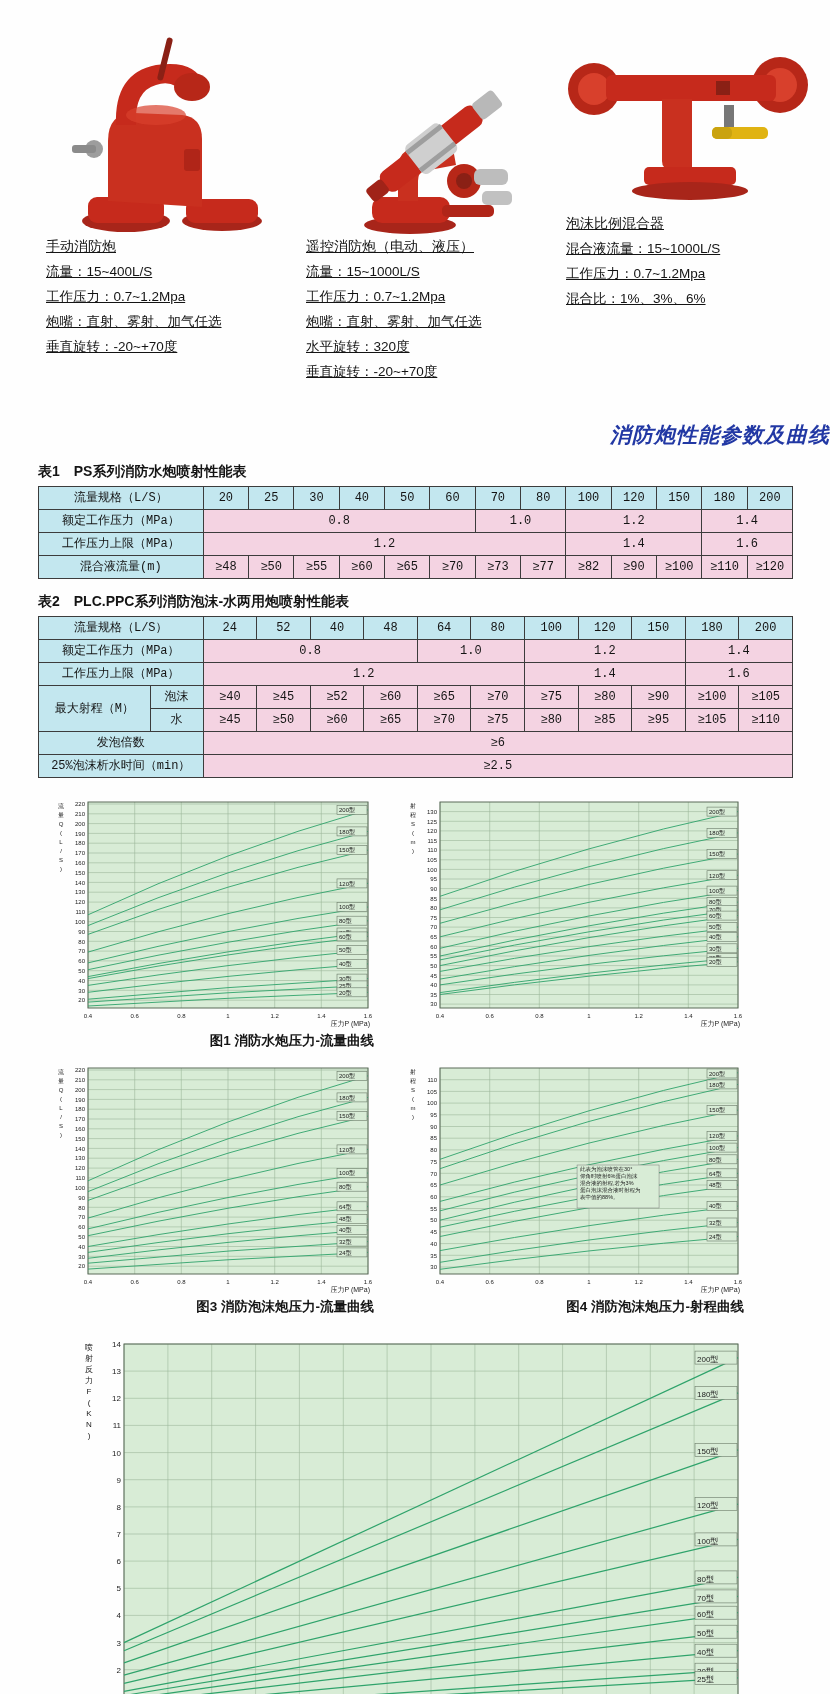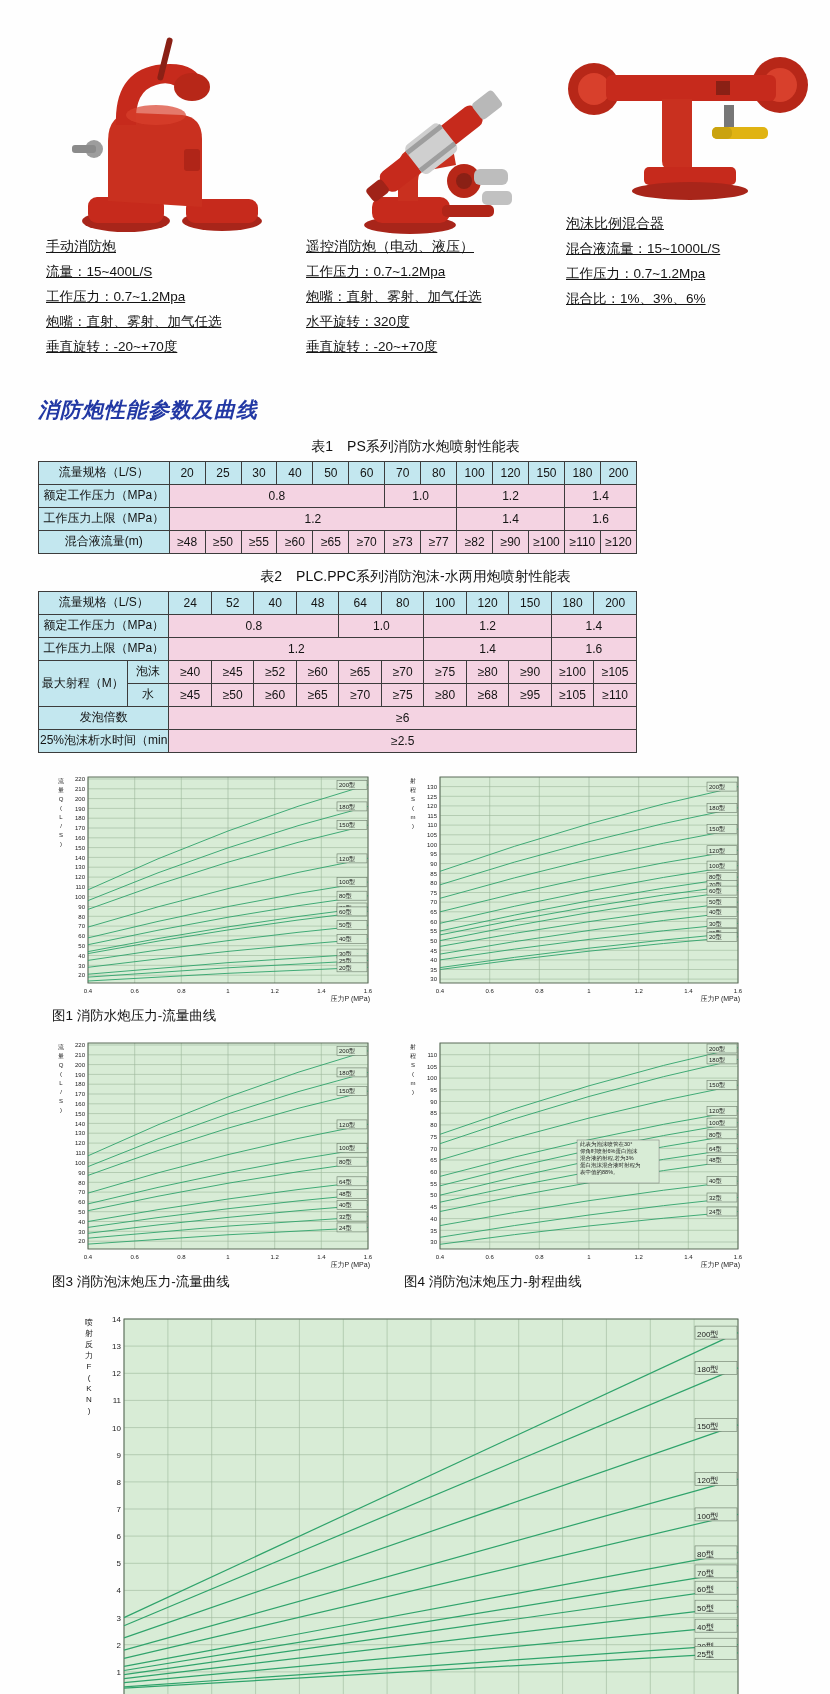--- a/index.html
+++ b/index.html
@@ -6,32 +6,32 @@
   .page{position:relative;width:830px;min-height:1694px;background:#fefefe;
         font-family:"Liberation Sans","DejaVu Sans",sans-serif;color:#141414;overflow:hidden;}
   
   .products{display:flex;gap:14px;padding:26px 14px 0 46px;}
   .product{width:252px;text-decoration:underline;}
   .photo{height:208px;display:flex;align-items:flex-end;justify-content:center;}
   .pname{font-size:14px;line-height:1.85;font-weight:500;}
   .specs{list-style:none;margin:0;padding:0;}
   .specs li{font-size:13.5px;line-height:1.85;}
   
-  .sec-title{color:#2238a4;font-style:italic;font-weight:bold;font-size:21px;margin:36px 0 6px 38px;letter-spacing:1px;}
+  .sec-title{color:#2238a4;font-style:italic;font-weight:bold;font-size:21px;margin:36px 0 6px 38px;letter-spacing:1px;text-align:right;}
   
-  .tcaption{width:755px;margin:14px 0 5px 38px;text-align:center;font-weight:normal;font-size:14px;}
-  table.perf{border-collapse:collapse;width:599px;margin-left:38px;table-layout:fixed;}
+  .tcaption{width:755px;margin:14px 0 5px 38px;font-weight:bold;font-size:14px;}
+  table.perf{border-collapse:collapse;width:755px;margin-left:38px;table-layout:fixed;font-family:Liberation Mono, monospace;}
   table.perf td{border:1px solid #3c3c3c;text-align:center;font-size:12px;padding:2px 1px;height:18px;overflow:hidden;white-space:nowrap;}
   table.perf td.h{background:#c3e7ef;}
   table.perf td.d{background:#f4d3e2;}
   
   .charts{margin-top:14px;}
   .crow{display:flex;gap:30px;margin-left:52px;}
   figure{margin:0 0 8px 0;}
-  figcaption{text-align:left;font-weight:normal;font-size:13.5px;margin-top:2px;}
+  figcaption{text-align:right;font-weight:bold;font-size:13.5px;margin-top:2px;}
   .chart svg{display:block;}
   .chart text{font-family:"Liberation Sans","DejaVu Sans",sans-serif;fill:#222;}
   .bigfig{width:670px;margin:8px auto 0;}
 </style>
 </head>
 <body>
 
 <div class="page">
 
   <section class="products">
@@ -78,20 +78,21 @@
           </g>
           <circle cx="150" cy="152" r="17" fill="#b72718"></circle>
           <circle cx="150" cy="152" r="8" fill="#8a2015"></circle>
           <rect x="160" y="140" width="34" height="16" rx="6" fill="#bdbdbd"></rect>
           <rect x="168" y="162" width="30" height="14" rx="5" fill="#c1c1c1"></rect>
           <rect x="128" y="176" width="52" height="12" rx="5" fill="#b02518"></rect>
         </svg>
       </div>
       <div class="pname">遥控消防炮（电动、液压）</div>
       <ul class="specs">
+          <li>流量：15~1000L/S</li>
           <li>工作压力：0.7~1.2Mpa</li>
           <li>炮嘴：直射、雾射、加气任选</li>
           <li>水平旋转：320度</li>
           <li>垂直旋转：-20~+70度</li>
         </ul>
     </div>
 
     <div class="product">
       <div class="photo" style="height:185px;">
         <svg width="250" height="170" viewBox="0 0 250 170">
@@ -249,21 +250,21 @@
         </tr>
         <tr>
           <td class="h">水</td>
           <td class="d">≥45</td>
           <td class="d">≥50</td>
           <td class="d">≥60</td>
           <td class="d">≥65</td>
           <td class="d">≥70</td>
           <td class="d">≥75</td>
           <td class="d">≥80</td>
-          <td class="d">≥68</td>
+          <td class="d">≥85</td>
           <td class="d">≥95</td>
           <td class="d">≥105</td>
           <td class="d">≥110</td>
         </tr>
         <tr>
           <td colspan="2" class="h">发泡倍数</td>
           <td colspan="11" class="d">≥6</td>
         </tr>
         <tr>
           <td colspan="2" class="h">25%泡沫析水时间（min）</td>

